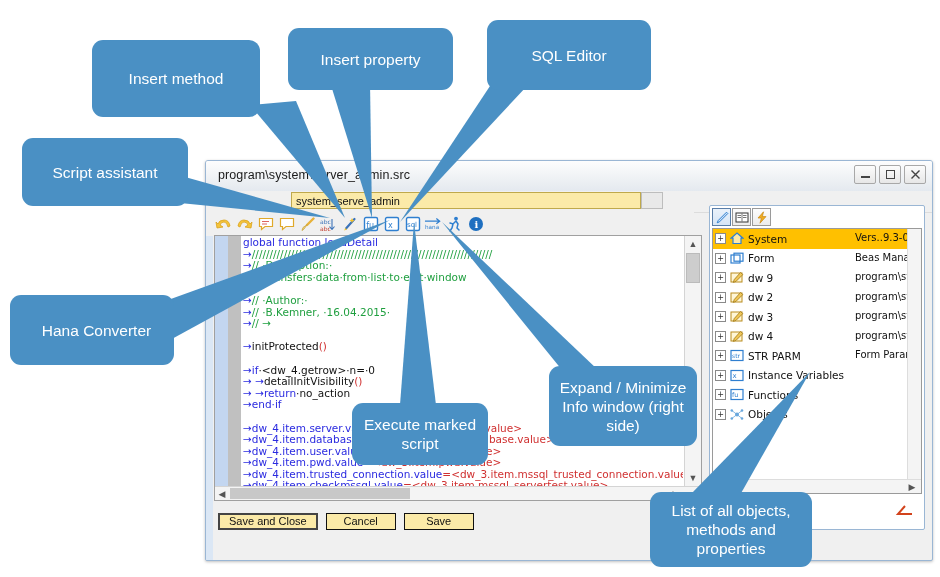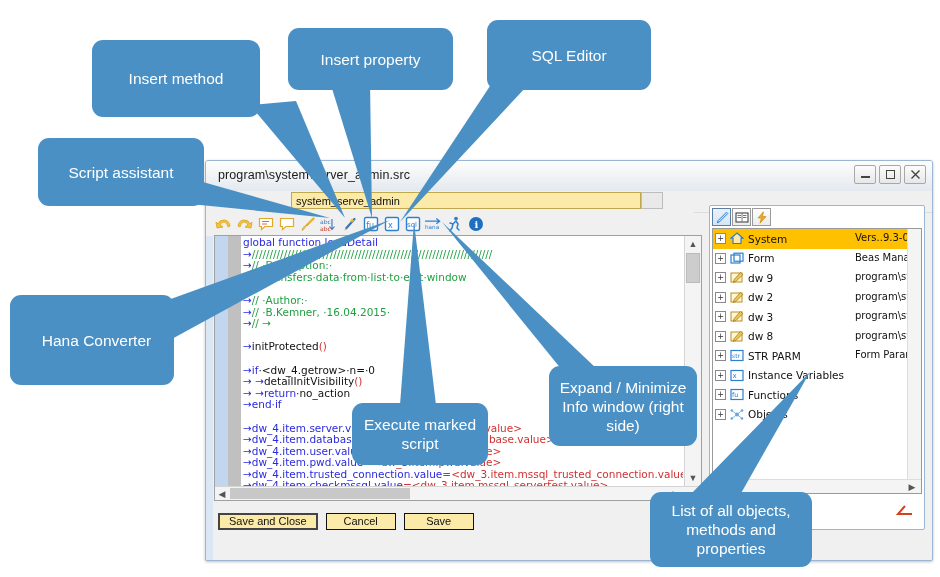--- a/index.html
+++ b/index.html
@@ -364,21 +364,21 @@
             <span class="tval">program\syste</span>
           </div>
           <div class="trow">
             <span class="texp">+</span>
             <span class="ticon">
               <svg width="14" height="13" viewBox="0 0 14 13">
                 <rect x="1" y="2" width="11" height="9" fill="#fff6d6" stroke="#b98c1e" stroke-width="1"></rect>
                 <path d="M10.5 1.5 L12.8 3.6 L6 10.4 L3.3 11.4 L4.2 8.6 Z" fill="#f0c657" stroke="#a07b1a" stroke-width=".8"></path>
               </svg>
             </span>
-            <span class="tlabel">dw  8</span>
+            <span class="tlabel">dw  4</span>
             <span class="tval">program\syste</span>
           </div>
           <div class="trow">
             <span class="texp">+</span>
             <span class="ticon">
               <svg width="14" height="13" viewBox="0 0 14 13">
                 <rect x="1" y="1.5" width="12" height="10" fill="#fff" stroke="#2f7fd0" stroke-width="1.2"></rect>
                 <text x="2" y="9" font-size="6" font-family="DejaVu Sans" fill="#2f7fd0">str</text>
               </svg>
             </span>
@@ -453,21 +453,21 @@
 
   <polygon points="690,495 740,495 810,372" fill="#4a90c4"></polygon>
 </svg>
 
 <div class="callout" style="left:92px;top:40px;width:168px;height:77px;">Insert method</div>
 
 <div class="callout" style="left:288px;top:28px;width:165px;height:62px;">Insert property</div>
 
 <div class="callout" style="left:487px;top:20px;width:164px;height:70px;">SQL Editor</div>
 
-<div class="callout" style="left:38px;top:138px;width:166px;height:68px;">Script assistant</div>
-
-<div class="callout" style="left:10px;top:295px;width:164px;height:90px;padding-left:17px;">Hana Converter</div>
+<div class="callout" style="left:22px;top:138px;width:166px;height:68px;">Script assistant</div>
+
+<div class="callout" style="left:10px;top:295px;width:164px;height:70px;padding-left:17px;">Hana Converter</div>
 
 <div class="callout" style="left:352px;top:403px;width:136px;height:62px;">Execute marked script</div>
 
 <div class="callout" style="left:549px;top:366px;width:148px;height:80px;">Expand / Minimize Info window (right side)</div>
 
 <div class="callout" style="left:650px;top:492px;width:162px;height:75px;">List of all objects, methods and properties</div>
 
 </body></html>

